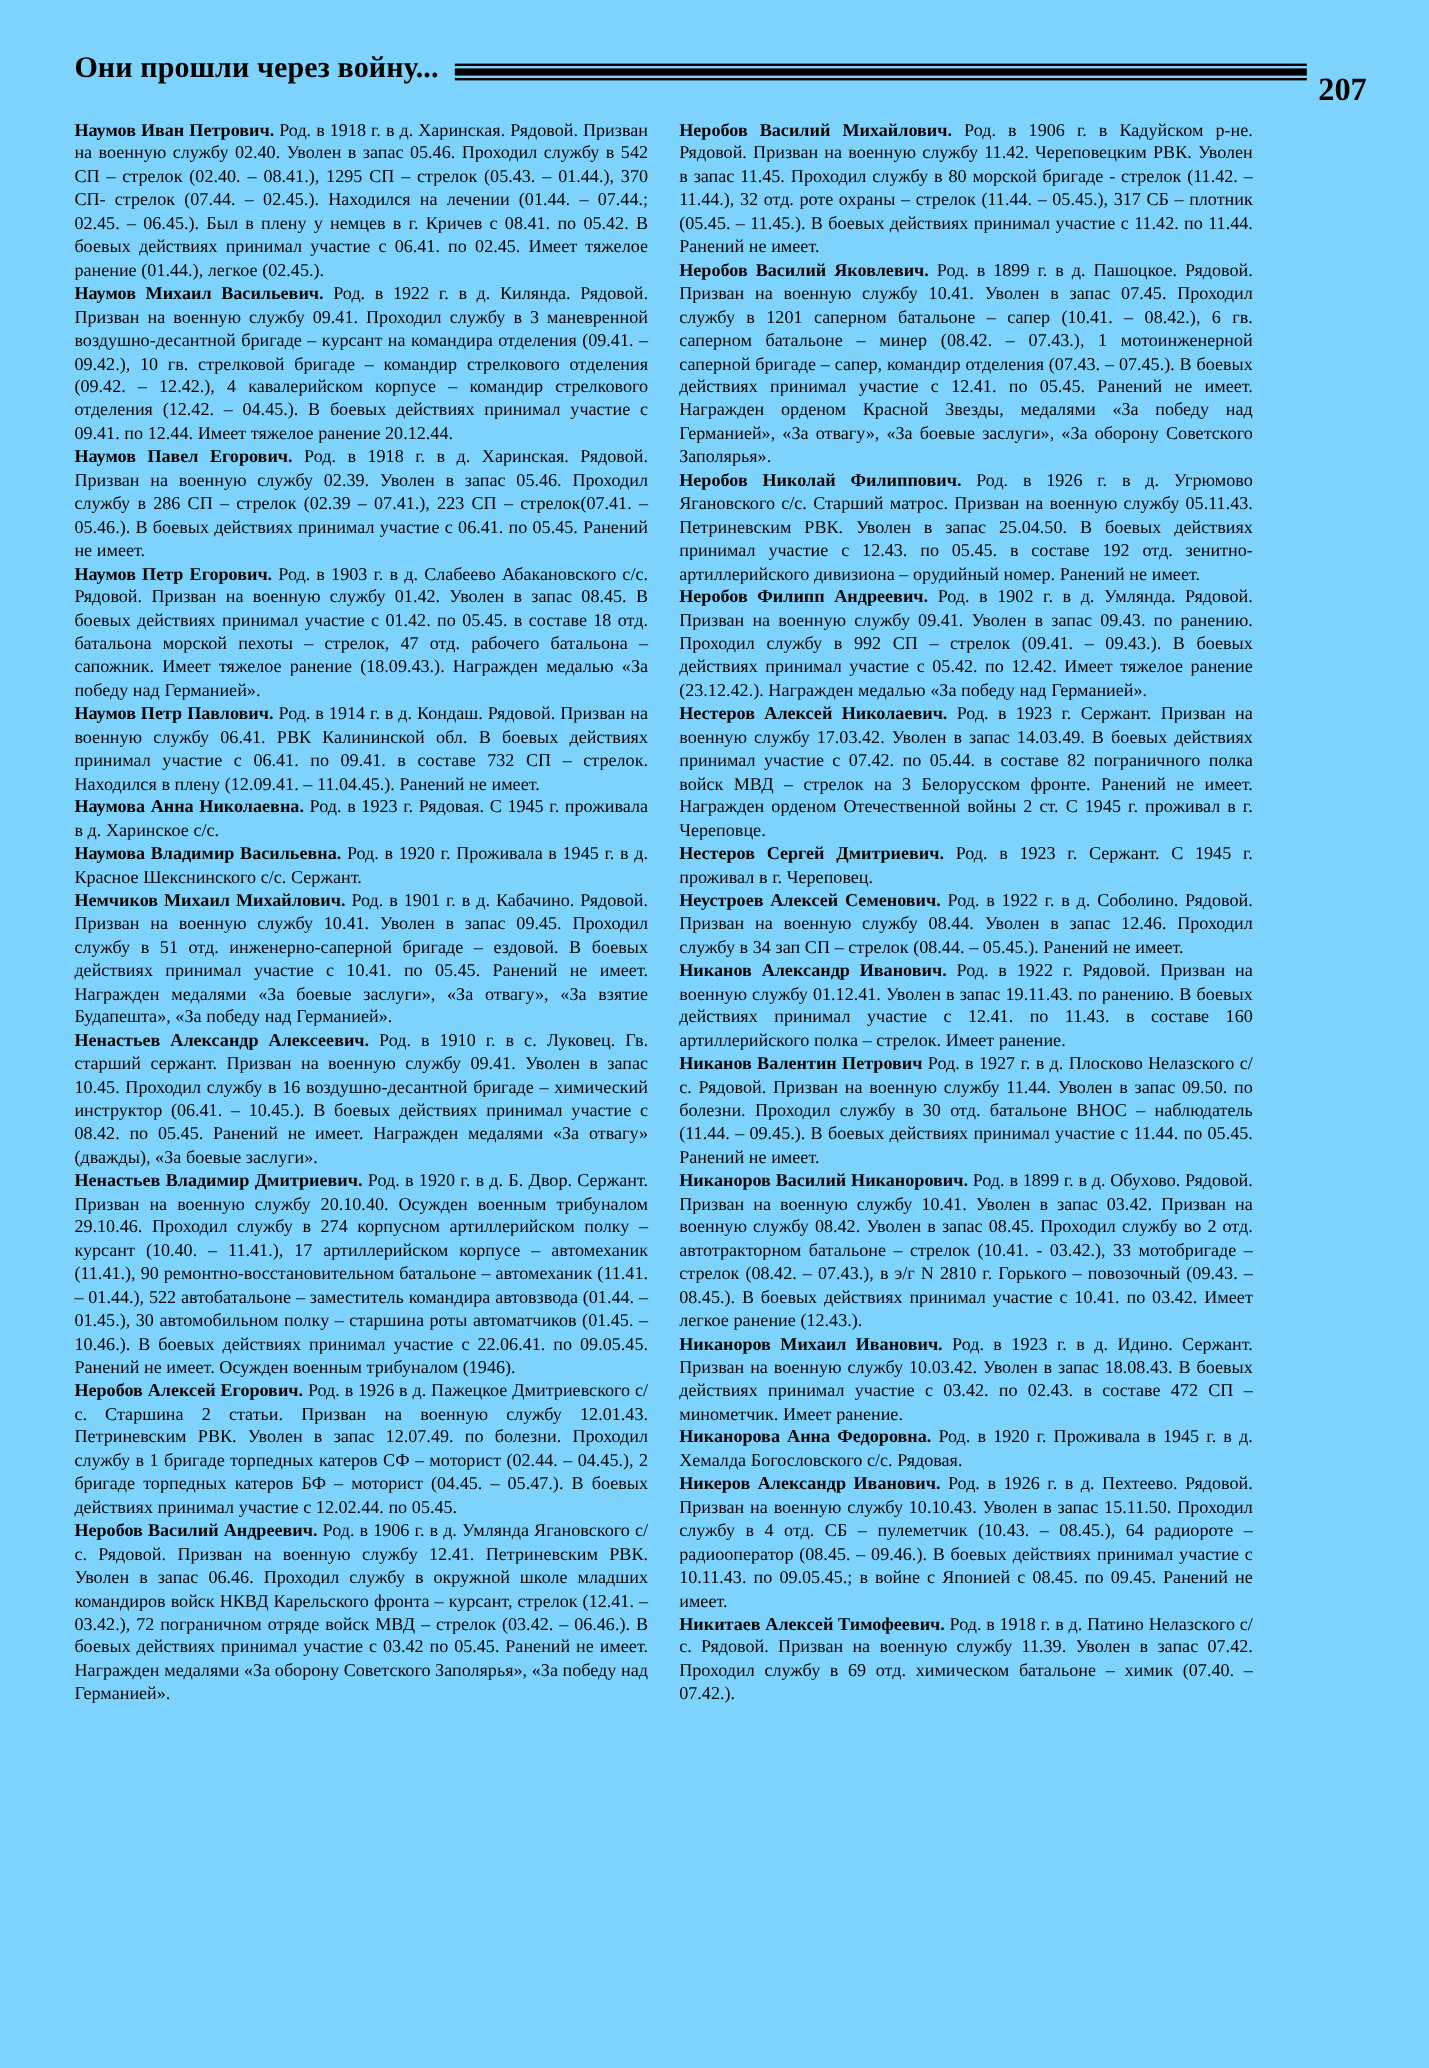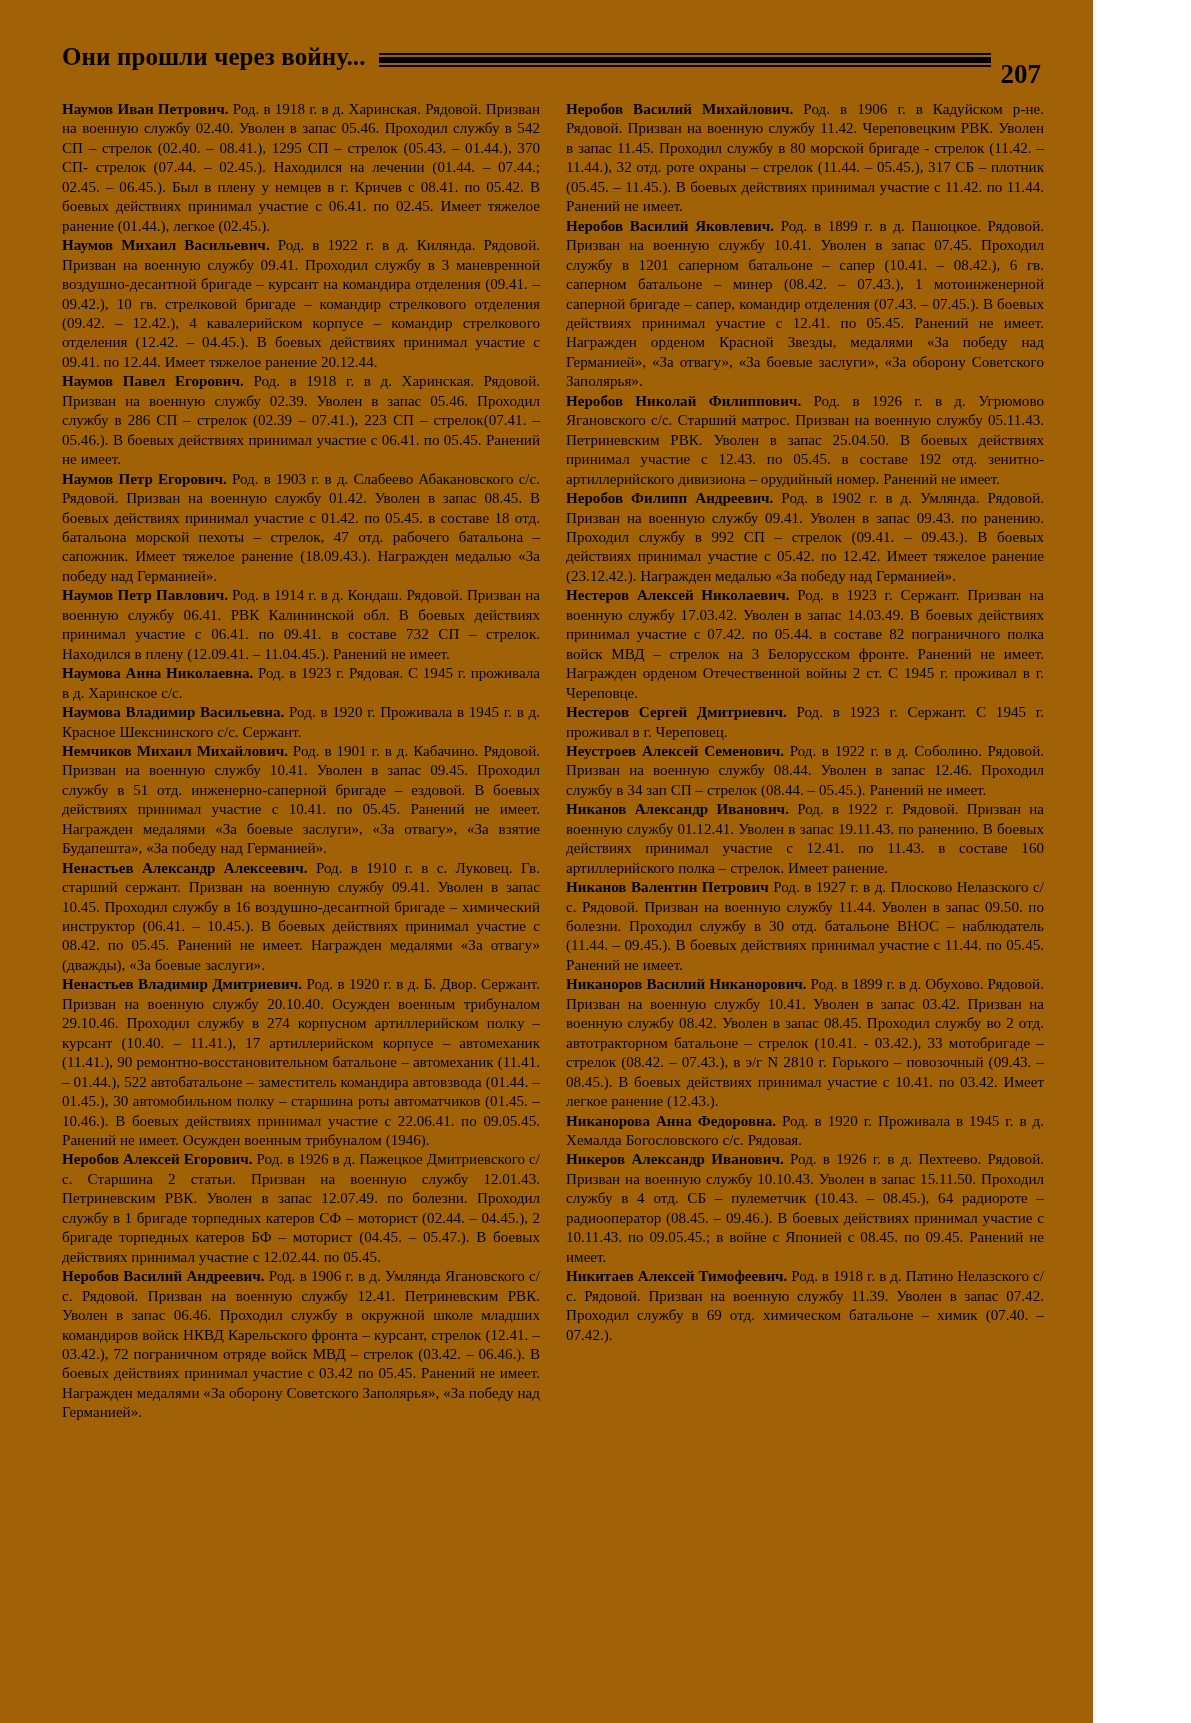--- a/index.html
+++ b/index.html
@@ -13,23 +13,23 @@
     height: 1723px;
     font-family: "Liberation Serif", "DejaVu Serif", serif;
     color: #000000;
     overflow: hidden;
     position: relative;
   }
   .page {
     position: absolute;
     top: 0;
     left: 0;
-    width: 1093px;
+    width: 1191px;
     height: 1723px;
-    background: #a16207;
+    background: #7dd3fc;
   }
 
   
   .running-head {
     position: absolute;
     top: 34px;
     left: 62px;
     right: 52px;
     height: 46px;
     display: flex;
@@ -132,19 +132,20 @@
         <p class="entry"><span class="nm">Неробов Василий Михайлович.</span><span> Род. в 1906 г. в Кадуйском р-не. Рядовой. Призван на военную службу 11.42. Череповецким РВК. Уволен в запас 11.45. Проходил службу в 80 морской бригаде - стрелок (11.42. – 11.44.), 32 отд. роте охраны – стрелок (11.44. – 05.45.), 317 СБ – плотник (05.45. – 11.45.). В боевых действиях принимал участие с 11.42. по 11.44. Ранений не имеет.</span></p>
         <p class="entry"><span class="nm">Неробов Василий Яковлевич.</span><span> Род. в 1899 г. в д. Пашоцкое. Рядовой. Призван на военную службу 10.41. Уволен в запас 07.45. Проходил службу в 1201 саперном батальоне – сапер (10.41. – 08.42.), 6 гв. саперном батальоне – минер (08.42. – 07.43.), 1 мотоинженерной саперной бригаде – сапер, командир отделения (07.43. – 07.45.). В боевых действиях принимал участие с 12.41. по 05.45. Ранений не имеет. Награжден орденом Красной Звезды, медалями «За победу над Германией», «За отвагу», «За боевые заслуги», «За оборону Советского Заполярья».</span></p>
         <p class="entry"><span class="nm">Неробов Николай Филиппович.</span><span> Род. в 1926 г. в д. Угрюмово Ягановского с/с. Старший матрос. Призван на военную службу 05.11.43. Петриневским РВК. Уволен в запас 25.04.50. В боевых действиях принимал участие с 12.43. по 05.45. в составе 192 отд. зенитно-артиллерийского дивизиона – орудийный номер. Ранений не имеет.</span></p>
         <p class="entry"><span class="nm">Неробов Филипп Андреевич.</span><span> Род. в 1902 г. в д. Умлянда. Рядовой. Призван на военную службу 09.41. Уволен в запас 09.43. по ранению. Проходил службу в 992 СП – стрелок (09.41. – 09.43.). В боевых действиях принимал участие с 05.42. по 12.42. Имеет тяжелое ранение (23.12.42.). Награжден медалью «За победу над Германией».</span></p>
         <p class="entry"><span class="nm">Нестеров Алексей Николаевич.</span><span> Род. в 1923 г. Сержант. Призван на военную службу 17.03.42. Уволен в запас 14.03.49. В боевых действиях принимал участие с 07.42. по 05.44. в составе 82 пограничного полка войск МВД – стрелок на 3 Белорусском фронте. Ранений не имеет. Награжден орденом Отечественной войны 2 ст. С 1945 г. проживал в г. Череповце.</span></p>
         <p class="entry"><span class="nm">Нестеров Сергей Дмитриевич.</span><span> Род. в 1923 г. Сержант. С 1945 г. проживал в г. Череповец.</span></p>
         <p class="entry"><span class="nm">Неустроев Алексей Семенович.</span><span> Род. в 1922 г. в д. Соболино. Рядовой. Призван на военную службу 08.44. Уволен в запас 12.46. Проходил службу в 34 зап СП – стрелок (08.44. – 05.45.). Ранений не имеет.</span></p>
         <p class="entry"><span class="nm">Никанов Александр Иванович.</span><span> Род. в 1922 г. Рядовой. Призван на военную службу 01.12.41. Уволен в запас 19.11.43. по ранению. В боевых действиях принимал участие с 12.41. по 11.43. в составе 160 артиллерийского полка – стрелок. Имеет ранение.</span></p>
         <p class="entry"><span class="nm">Никанов Валентин Петрович</span><span> Род. в 1927 г. в д. Плосково Нелазского с/с. Рядовой. Призван на военную службу 11.44. Уволен в запас 09.50. по болезни. Проходил службу в 30 отд. батальоне ВНОС – наблюдатель (11.44. – 09.45.). В боевых действиях принимал участие с 11.44. по 05.45. Ранений не имеет.</span></p>
         <p class="entry"><span class="nm">Никаноров Василий Никанорович.</span><span> Род. в 1899 г. в д. Обухово. Рядовой. Призван на военную службу 10.41. Уволен в запас 03.42. Призван на военную службу 08.42. Уволен в запас 08.45. Проходил службу во 2 отд. автотракторном батальоне – стрелок (10.41. - 03.42.), 33 мотобригаде – стрелок (08.42. – 07.43.), в э/г N 2810 г. Горького – повозочный (09.43. – 08.45.). В боевых действиях принимал участие с 10.41. по 03.42. Имеет легкое ранение (12.43.).</span></p>
+        <p class="entry"><span class="nm">Никаноров Михаил Иванович.</span><span> Род. в 1923 г. в д. Идино. Сержант. Призван на военную службу 10.03.42. Уволен в запас 18.08.43. В боевых действиях принимал участие с 03.42. по 02.43. в составе 472 СП – минометчик. Имеет ранение.</span></p>
         <p class="entry"><span class="nm">Никанорова Анна Федоровна.</span><span> Род. в 1920 г. Проживала в 1945 г. в д. Хемалда Богословского с/с. Рядовая.</span></p>
         <p class="entry"><span class="nm">Никеров Александр Иванович.</span><span> Род. в 1926 г. в д. Пехтеево. Рядовой. Призван на военную службу 10.10.43. Уволен в запас 15.11.50. Проходил службу в 4 отд. СБ – пулеметчик (10.43. – 08.45.), 64 радиороте – радиооператор (08.45. – 09.46.). В боевых действиях принимал участие с 10.11.43. по 09.05.45.; в войне с Японией с 08.45. по 09.45. Ранений не имеет.</span></p>
         <p class="entry"><span class="nm">Никитаев Алексей Тимофеевич.</span><span> Род. в 1918 г. в д. Патино Нелазского с/с. Рядовой. Призван на военную службу 11.39. Уволен в запас 07.42. Проходил службу в 69 отд. химическом батальоне – химик (07.40. – 07.42.).</span></p>
       </div>
   </div>
 
 </div>
 
 </body></html>

